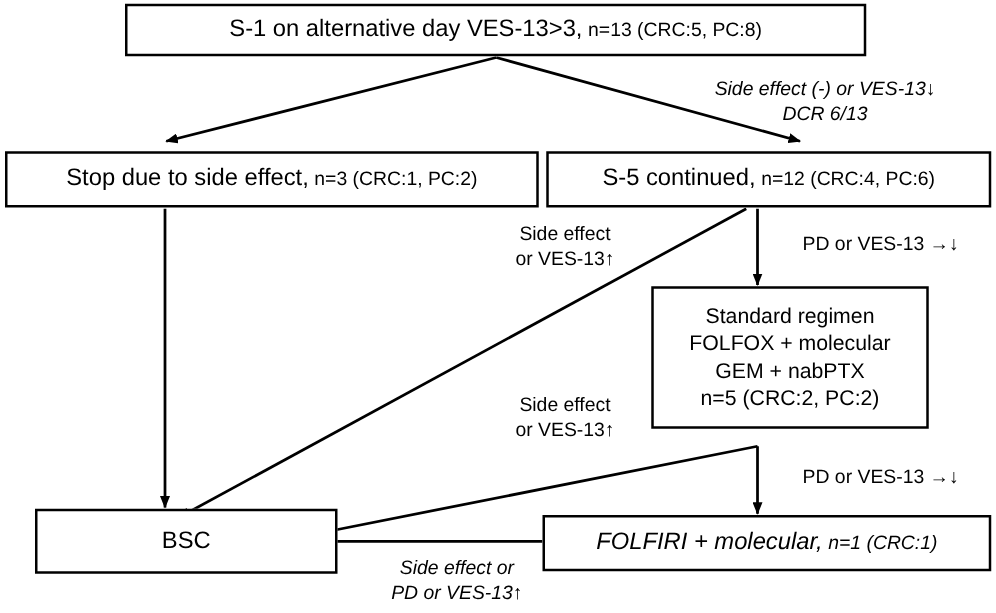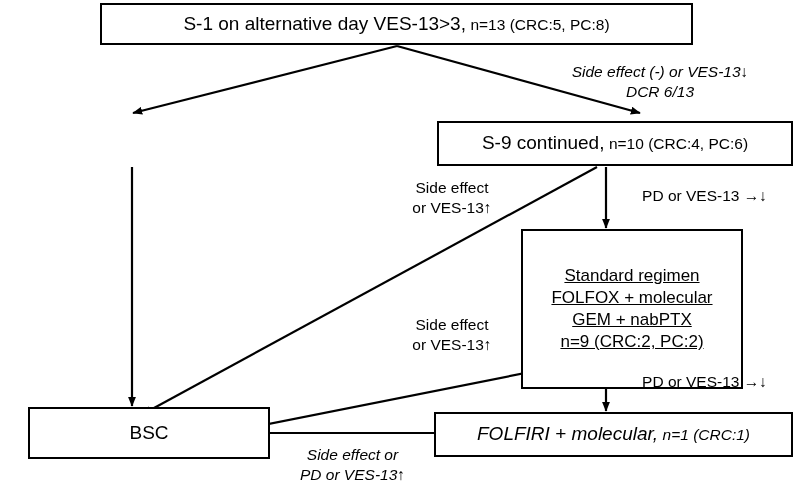--- a/index.html
+++ b/index.html
@@ -103,34 +103,40 @@
     </g>
   </svg>
 
   <div class="node-box" style="left:100px; top:3px; width:593px; height:42px;">
     <div class="node-text">
       <span class="big">S-1 on alternative day VES-13&gt;3,</span>
       <span class="small">n=13 (CRC:5, PC:8)</span>
     </div>
   </div>
 
+  <div class="node-box" style="left:4px; top:121px; width:427px; height:45px;">
+    <div class="node-text">
+      <span class="big">Stop due to side effect,</span>
+      <span class="small">n=3 (CRC:1, PC:2)</span>
+    </div>
+  </div>
 
   <div class="node-box" style="left:437px; top:121px; width:356px; height:45px;">
     <div class="node-text">
-      <span class="big">S-9 continued,</span>
-      <span class="small">n=10 (CRC:4, PC:6)</span>
+      <span class="big">S-5 continued,</span>
+      <span class="small">n=12 (CRC:4, PC:6)</span>
     </div>
   </div>
 
-  <div class="node-box" style="left:521px; top:229px; width:222px; height:160px;text-decoration:underline;">
+  <div class="node-box" style="left:521px; top:229px; width:222px; height:114px;">
     <div class="multiline">
       <div>Standard regimen</div>
       <div>FOLFOX + molecular</div>
       <div>GEM + nabPTX</div>
-      <div>n=9 (CRC:2, PC:2)</div>
+      <div>n=5 (CRC:2, PC:2)</div>
     </div>
   </div>
 
   <div class="node-box" style="left:434px; top:412px; width:359px; height:45px;font-style:italic;">
     <div class="node-text">
       <span class="big">FOLFIRI + molecular,</span>
       <span class="small">n=1 (CRC:1)</span>
     </div>
   </div>
 
@@ -146,16 +152,16 @@
   <div class="edge-label ta-left" style="left:382px; top:178px; width:140px;">Side effect
 or VES-13↑</div>
 
   <div class="edge-label ta-left" style="left:617px; top:186px; width:175px;">PD or VES-13 →↓</div>
 
   <div class="edge-label ta-left" style="left:382px; top:315px; width:140px;">Side effect
 or VES-13↑</div>
 
   <div class="edge-label ta-left" style="left:617px; top:372px; width:175px;">PD or VES-13 →↓</div>
 
-  <div class="edge-label ta-center" style="left:270px; top:445px; width:165px;">Side effect or
+  <div class="edge-label ta-center" style="left:283px; top:445px; width:165px;">Side effect or
 PD or VES-13↑</div>
 
 </div>
 
 </body></html>

